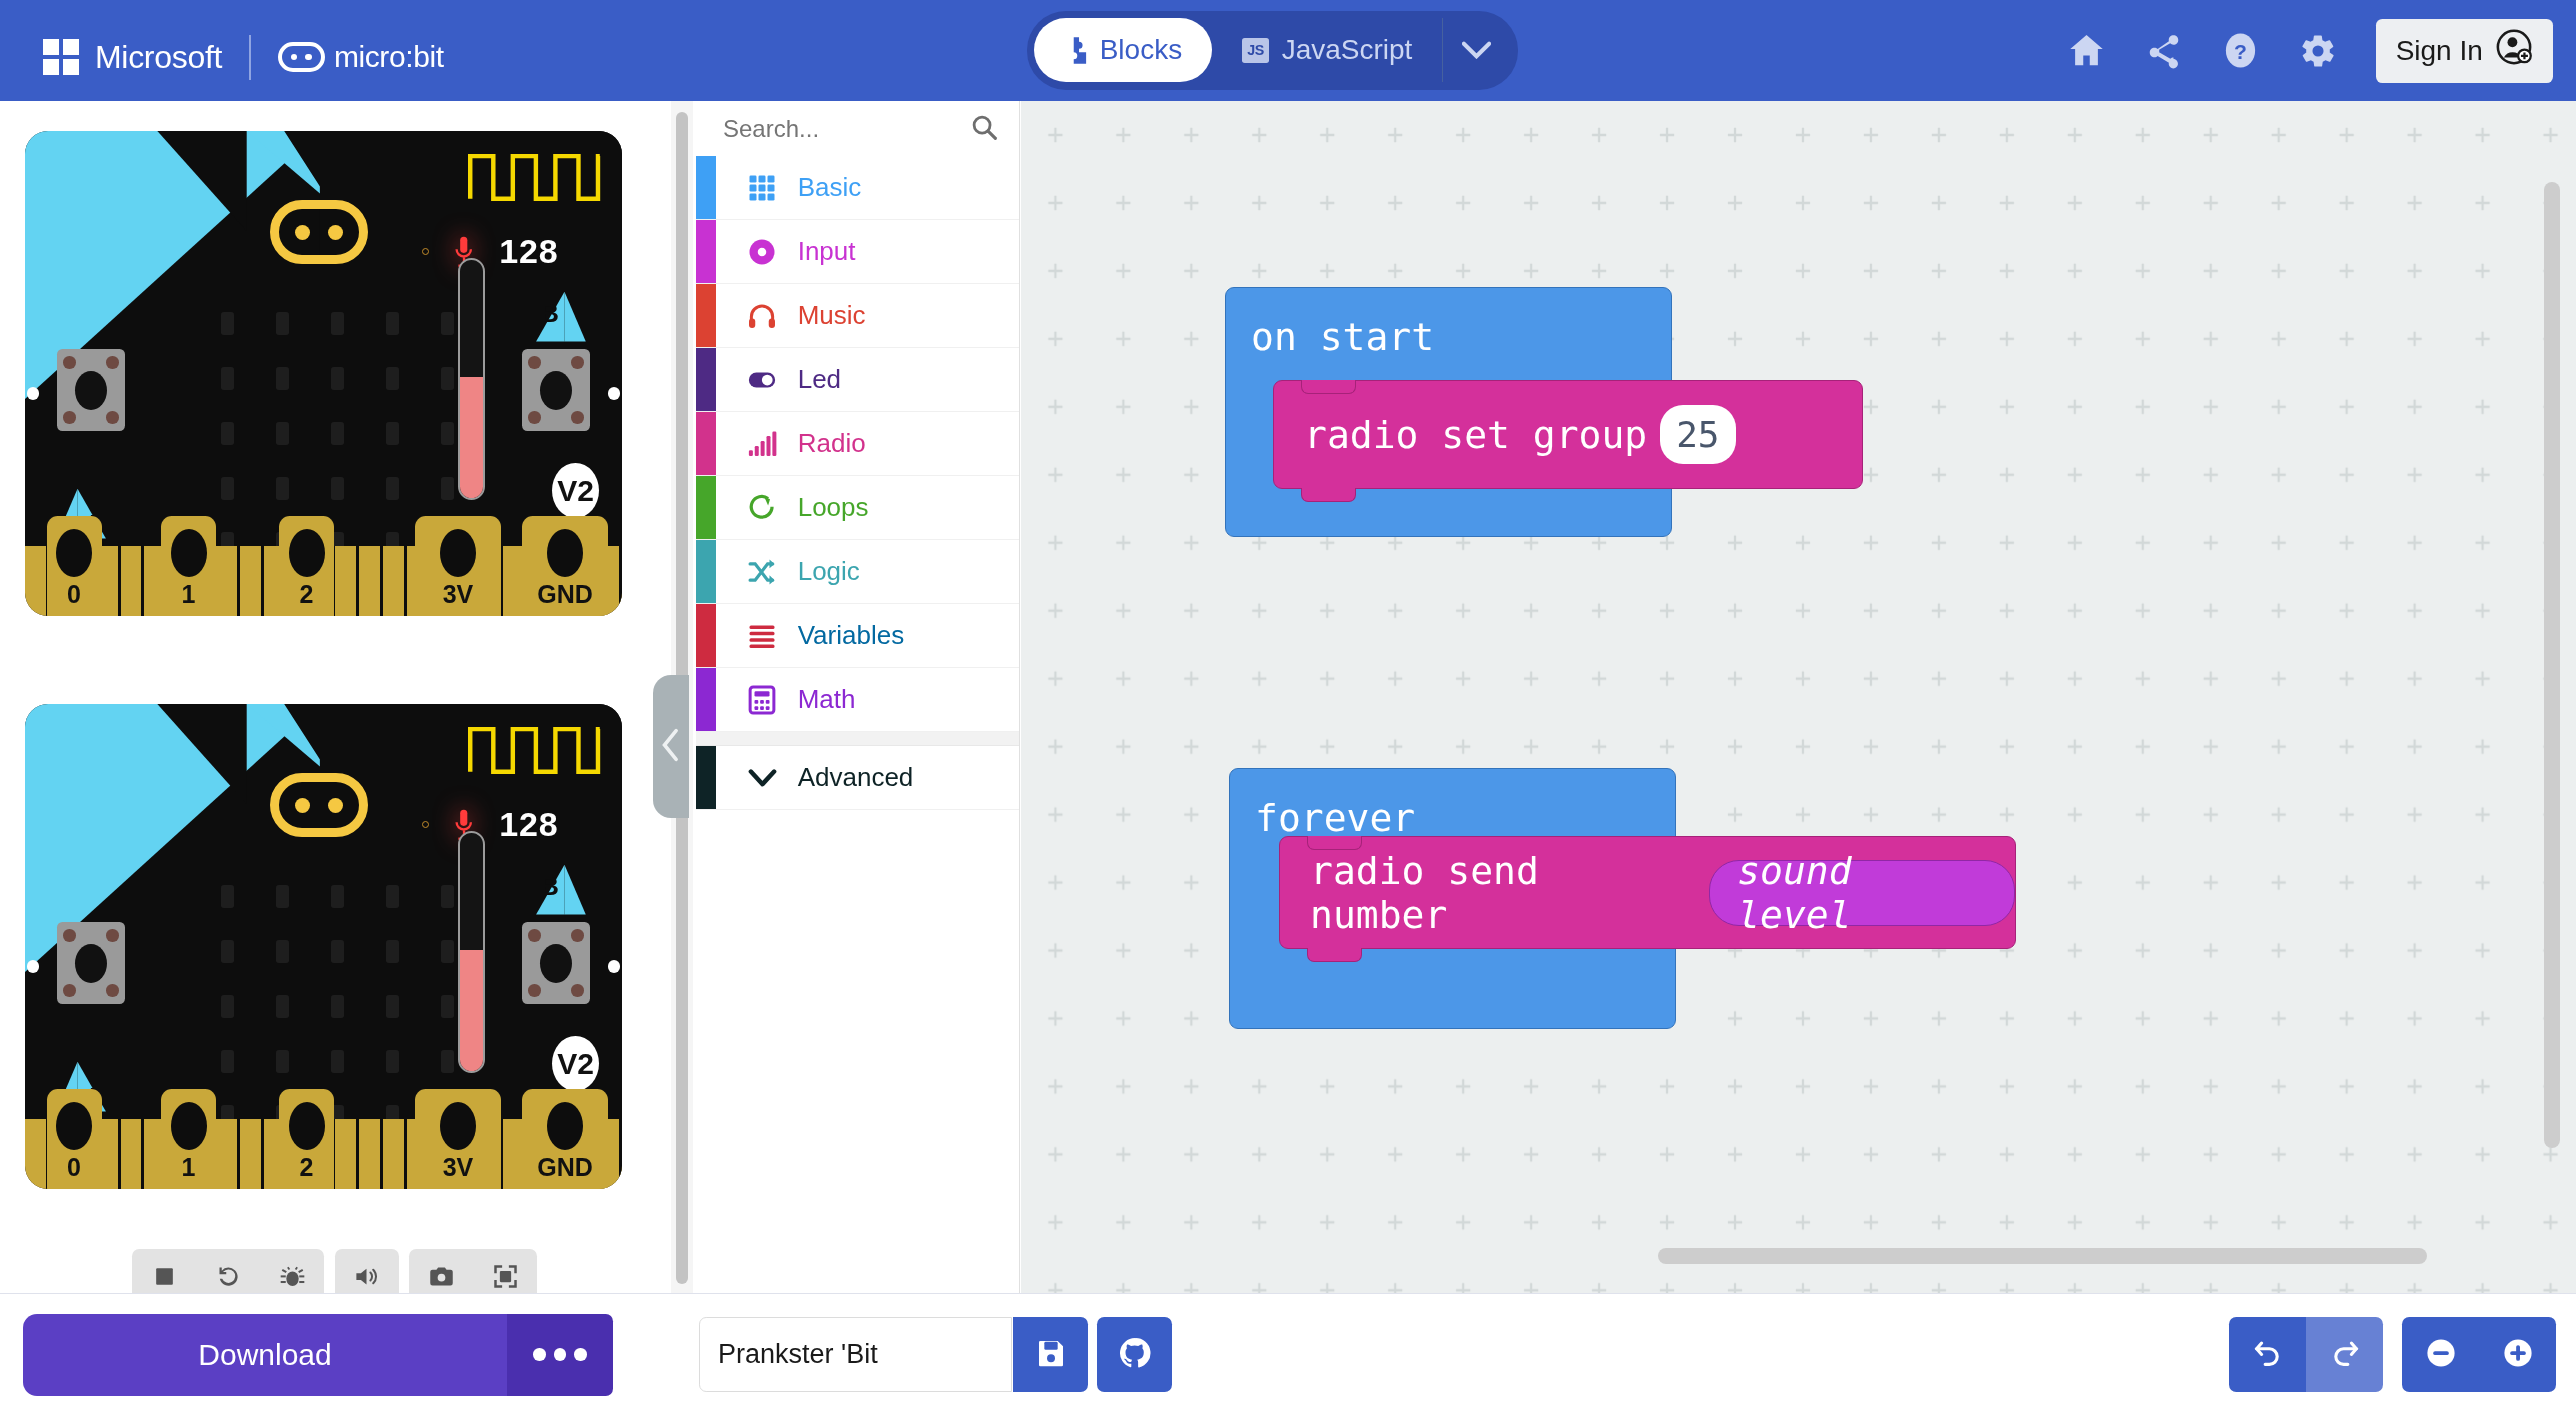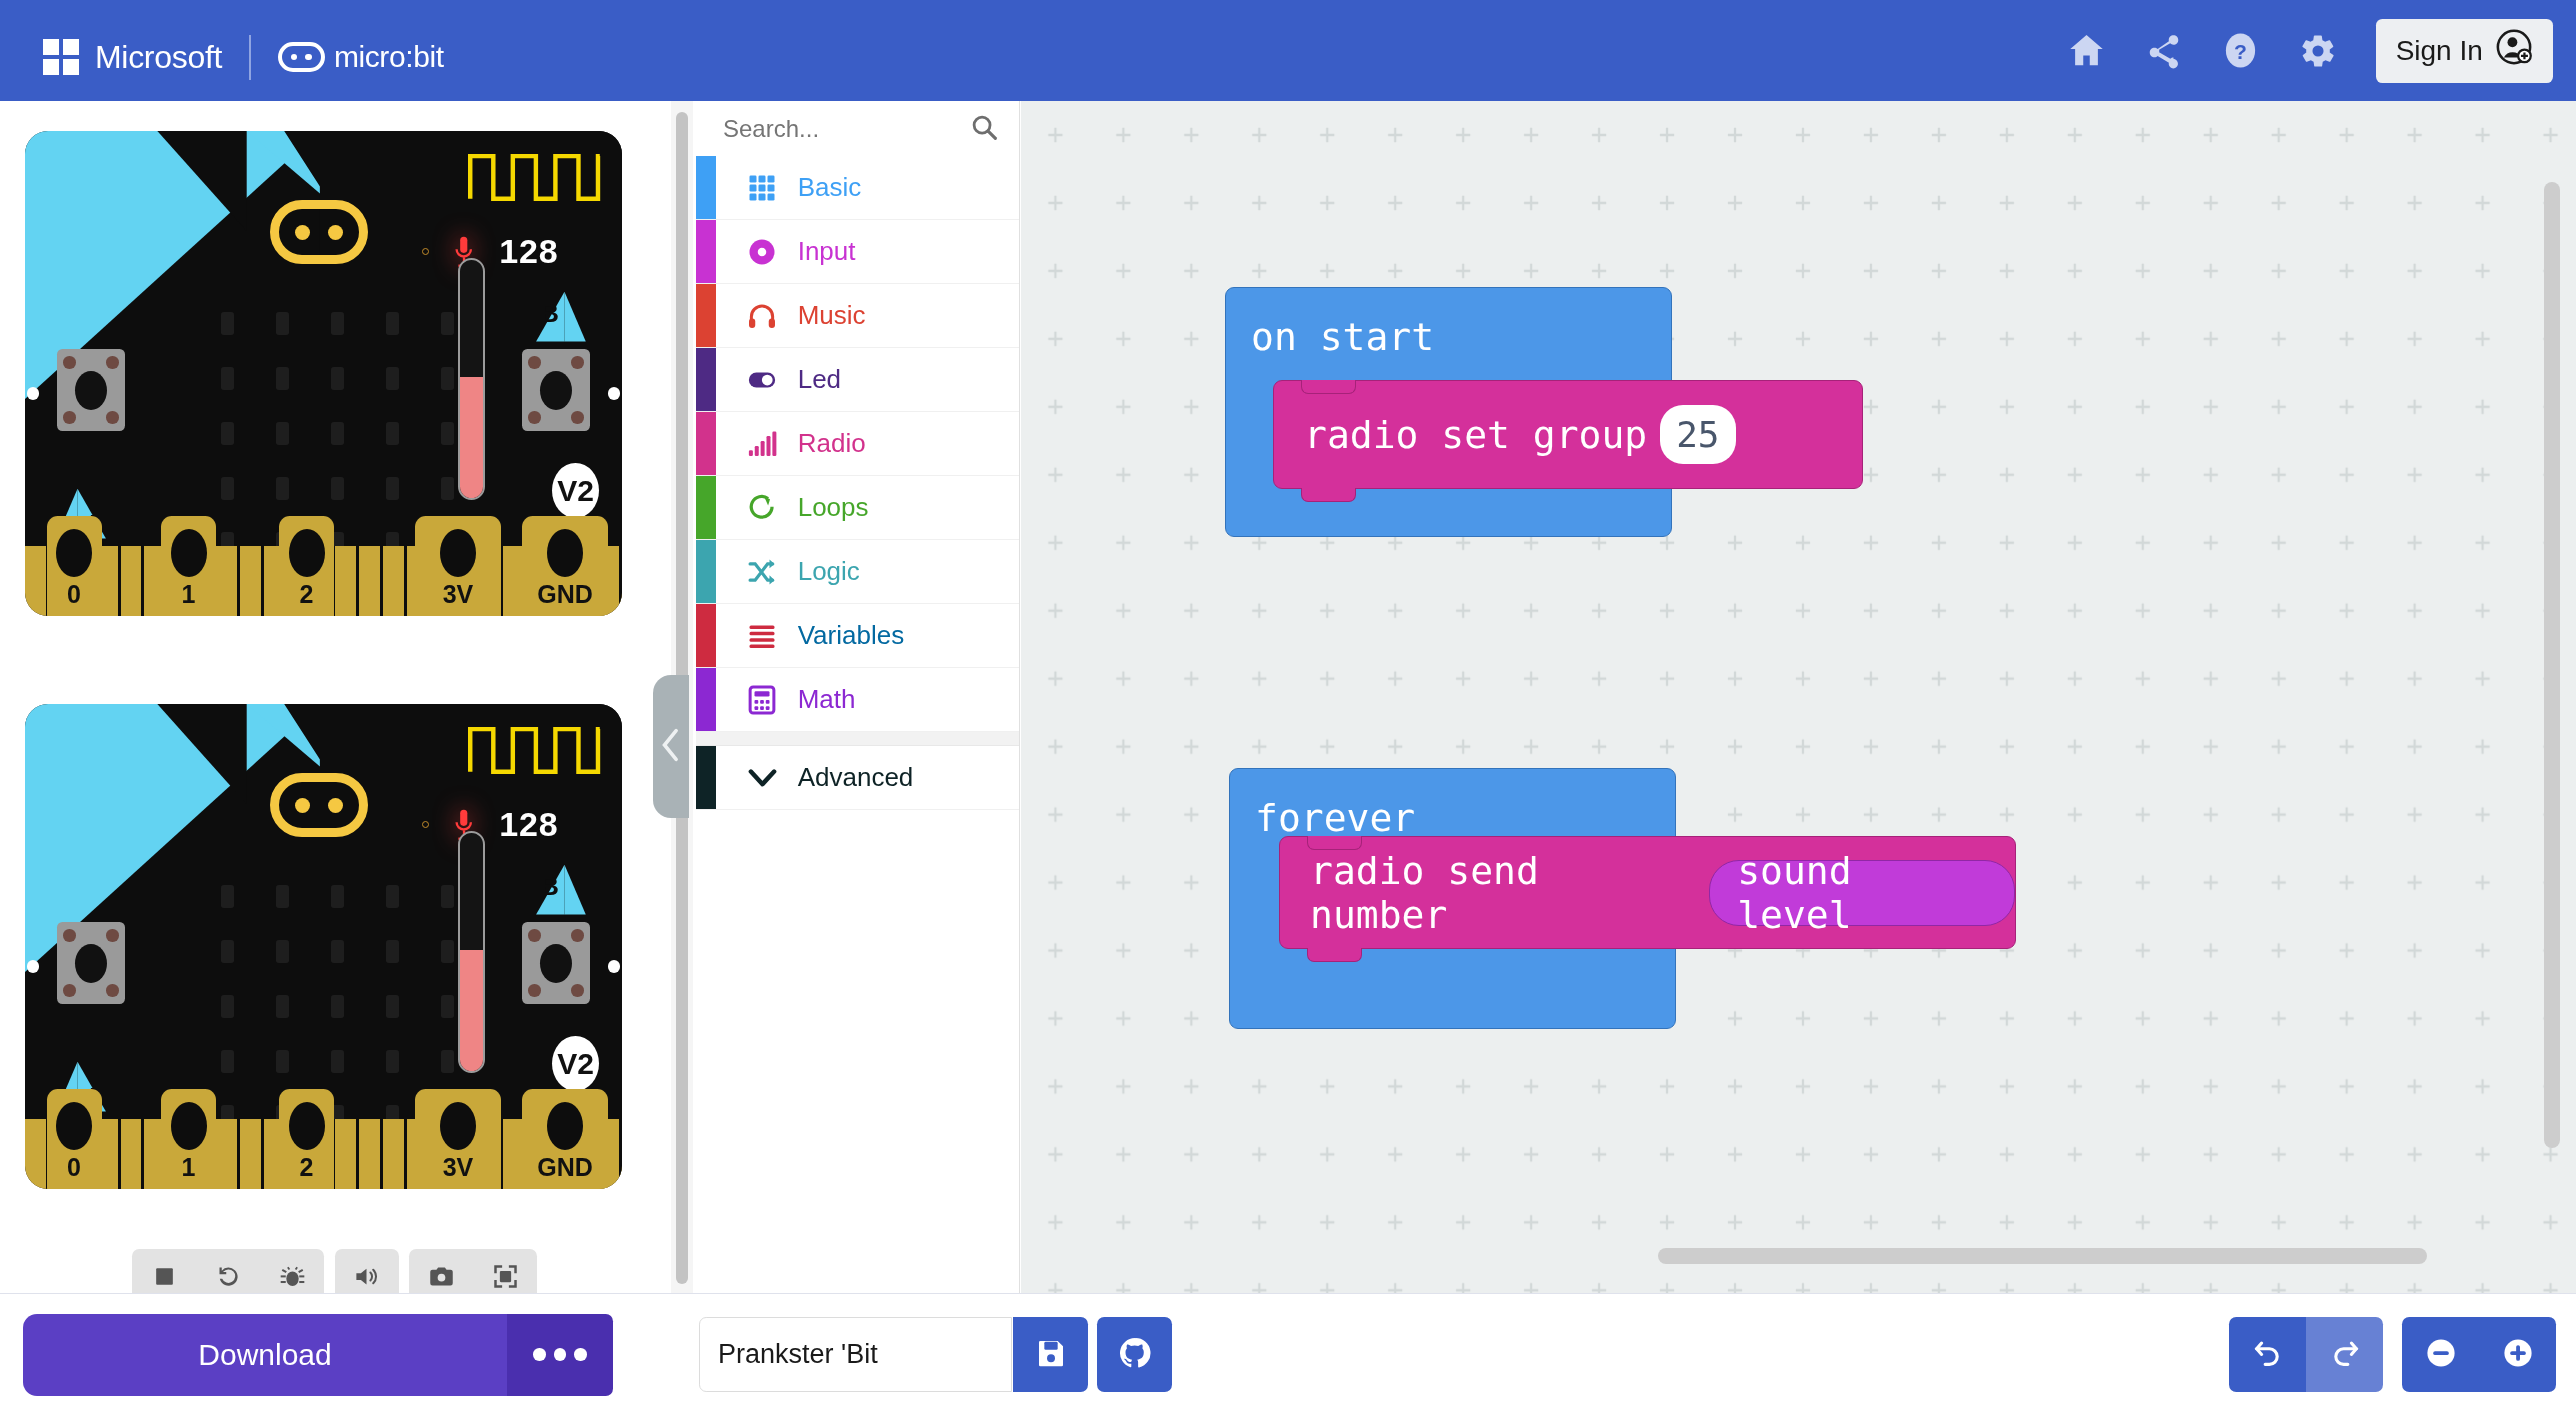--- a/index.html
+++ b/index.html
@@ -174,21 +174,21 @@
     position: absolute; background: #D4309B; border: 1.8px solid #a62279;
     color: #fff; font-family: "DejaVu Sans Mono", monospace; font-size: 38px;
     display: flex; align-items: center; padding-left: 30px; gap: 13px;
   }
   .num-field { background: #fff; color: #49566b; border-radius: 23px;
     min-width: 70px; height: 59px; display: flex; align-items: center;
     justify-content: center; font-size: 36px; padding: 0 16px;
     font-family: "DejaVu Sans Mono", monospace; }
   .report { background: #C13BD9; border: 1.8px solid #9127a6; color: #fff;
     border-radius: 30px; height: 66px; display: flex; align-items: center;
-    padding: 16px 27px; font-size: 38px; font-family: "DejaVu Sans Mono", monospace; }
+    padding: 16px 27px; font-size: 38px; font-family: "DejaVu Sans Mono", monospace; font-style: italic; }
   .notch-top { position: absolute; left: 27px; top: -0.9px; width: 55px; height: 14.3px;
     background: #D4309B; border-left: 1.8px solid #a62279; border-right: 1.8px solid #a62279;
     border-bottom: 1.8px solid #a62279; border-radius: 0 0 7.2px 7.2px; }
   .notch-bot { position: absolute; left: 27px; bottom: -14.3px; width: 55px; height: 14.3px;
     background: #D4309B; border-left: 1.8px solid #a62279; border-right: 1.8px solid #a62279;
     border-bottom: 1.8px solid #a62279; border-radius: 0 0 7.2px 7.2px; }
 
   #ws-hscroll { position: absolute; left: 637px; bottom: 29px; width: 769px;
     height: 16px; background: #cdcdcd; border-radius: 8px; cursor: pointer; }
   #ws-vscroll { position: absolute; right: 16px; top: 81px; width: 16px;
@@ -242,20 +242,39 @@
       <div class="hdr-divider"></div>
       <div class="mb-logo">
         <div class="mb-face">
             <i></i>
             <i></i>
           </div>
         <span class="mb-word">micro:bit</span>
       </div>
     </div>
 
+    <div class="hdr-center">
+      <button class="tgl active">
+        <span class="puzzle-ic">
+          <svg width="23" height="27" viewBox="0 0 26 30">
+              <path fill="#3A5DC6" d="M10 0h7v5a4 4 0 1 1 0 8v4h8v13H11v-5a4 4 0 1 0 0-8V0z"></path>
+            </svg>
+        </span>
+        <span>Blocks</span>
+      </button>
+      <button class="tgl">
+        <span class="js-ic">JS</span>
+        <span>JavaScript</span>
+      </button>
+      <div class="tgl-caret">
+        <svg width="29" height="18" viewBox="0 0 32 20">
+            <path d="M2 3l14 14L30 3" stroke="#ccd6f2" stroke-width="4.5" fill="none" stroke-linecap="round"></path>
+          </svg>
+      </div>
+    </div>
 
     <div class="hdr-right">
       <div class="hdr-icon">
         <svg width="39" height="39" viewBox="0 0 24 24" fill="#ccd6f2">
             <path d="M12 2.5L2 11h3v10h5v-6h4v6h5V11h3L12 2.5z"></path>
           </svg>
       </div>
       <div class="hdr-icon">
         <svg width="38" height="38" viewBox="0 0 24 24" fill="#ccd6f2">
             <path d="M18 16.1c-.8 0-1.5.3-2 .8l-7.1-4.1c.1-.3.1-.5.1-.8s0-.5-.1-.8l7-4.1c.5.5 1.3.9 2.1.9 1.7 0 3-1.3 3-3s-1.3-3-3-3-3 1.3-3 3c0 .3 0 .5.1.8L8 10.8c-.5-.5-1.3-.8-2-.8-1.7 0-3 1.3-3 3s1.3 3 3 3c.8 0 1.5-.3 2-.8l7.1 4.2c-.1.2-.1.5-.1.7 0 1.6 1.3 2.9 2.9 2.9s2.9-1.3 2.9-2.9-1.2-3-2.8-3z"></path>

